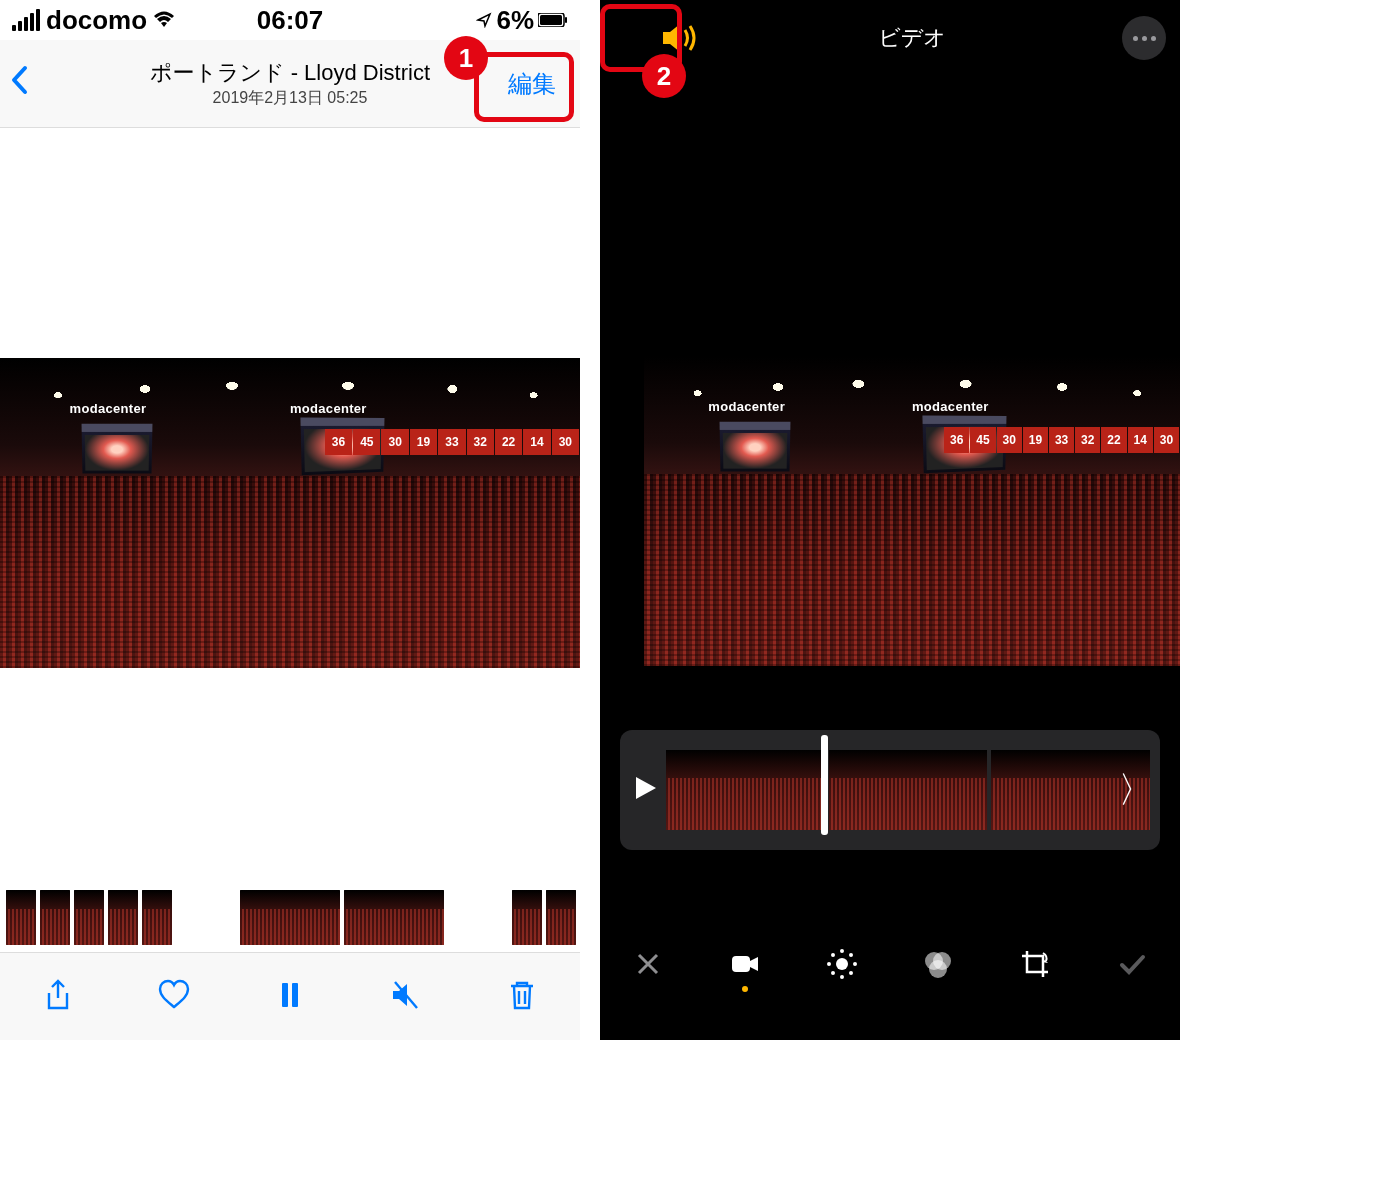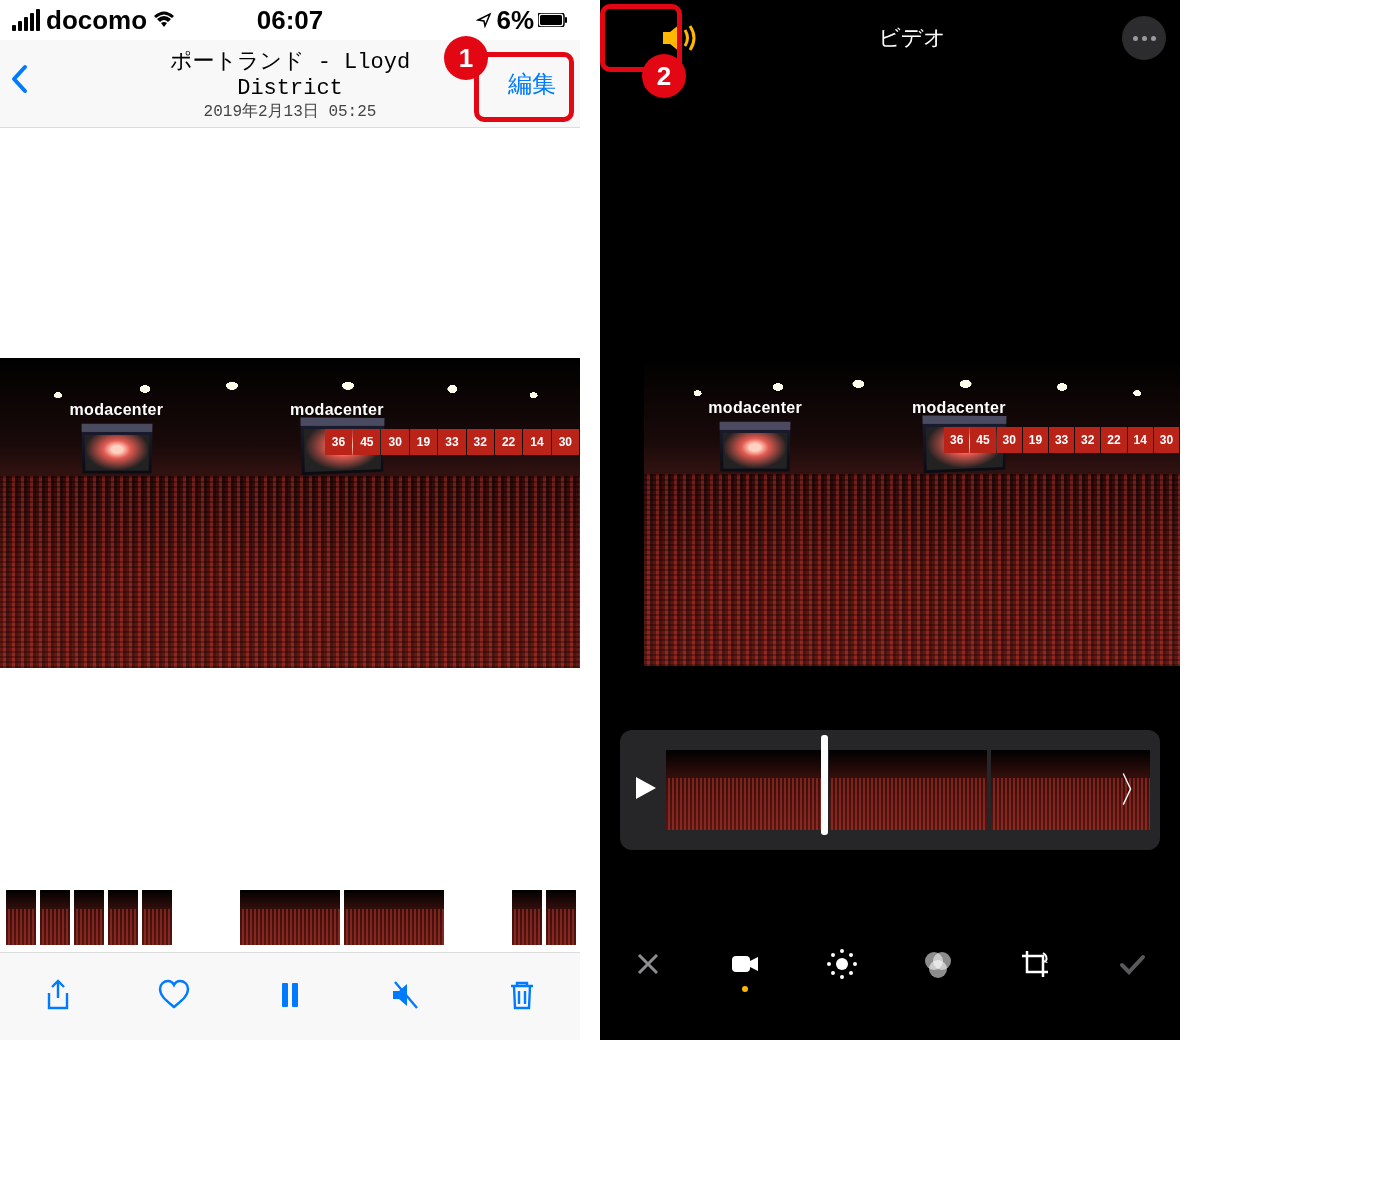--- a/index.html
+++ b/index.html
@@ -12,21 +12,21 @@
     .status-bar { height: 40px; display: flex; align-items: center; justify-content: space-between; padding: 0 12px; font-size: 26px; font-weight: 600; }
     .status-left { display: flex; align-items: center; gap: 6px; }
     .status-center { position: absolute; left: 50%; transform: translateX(-50%); }
     .status-right { display: flex; align-items: center; gap: 4px; }
     .signal { display: flex; align-items: flex-end; gap: 2px; }
     .signal span { width: 4px; background: #000; border-radius: 1px; }
     .signal span:nth-child(1){height:6px;} .signal span:nth-child(2){height:10px;}
     .signal span:nth-child(3){height:14px;} .signal span:nth-child(4){height:18px;} .signal span:nth-child(5){height:22px;}
 
     
-    .photo-header { height: 88px; background: #f8f8f8; border-bottom: 1px solid #ddd; display: flex; align-items: center; padding: 0 10px; position: relative; font-family: Liberation Mono, monospace; }
+    .photo-header { height: 88px; background: #f8f8f8; border-bottom: 1px solid #ddd; display: flex; align-items: center; padding: 0 10px; position: relative; }
     .header-center { position: absolute; left: 50%; transform: translateX(-50%); text-align: center; }
     .header-title { font-size: 22px; font-weight: 500; }
     .header-sub { font-size: 16px; color: #444; }
     .edit-btn { color: #007aff; font-size: 24px; position: absolute; right: 14px; padding: 6px 10px; }
     .back-btn { color: #007aff; font-size: 34px; font-weight: 300; }
 
     
     .annotation { position: absolute; border: 5px solid #e30613; border-radius: 10px; z-index: 50; }
     .ann-circle { position: absolute; width: 44px; height: 44px; background: #e30613; border-radius: 50%; color: #fff; display: flex; align-items: center; justify-content: center; font-size: 26px; font-weight: 700; z-index: 60; }
 
@@ -38,21 +38,21 @@
       radial-gradient(6px 4px at 40% 9%, #fffceb 98%, transparent),
       radial-gradient(6px 4px at 60% 9%, #fffceb 98%, transparent),
       radial-gradient(5px 4px at 78% 10%, #fffceb 98%, transparent),
       radial-gradient(4px 3px at 92% 12%, #fffceb 98%, transparent); }
     .jumbo { position:absolute; left:12%; top:18%; width:95px; height:72px; }
     .jumbo .box { position:absolute; width:70px; height:50px; left:12px; top:10px; background:linear-gradient(180deg,#1a1a2e,#0b0b14); border-top:8px solid #4a4a60; transform: perspective(200px) rotateX(-6deg); }
     .jumbo .box::after{content:"";position:absolute;inset:3px;background:radial-gradient(ellipse at 50% 40%, #ffd1c0 12%, #e25a50 30%, #222 70%);}
     .jumbo-right { position:absolute; left:50%; top:16%; width:105px; height:78px; }
     .jumbo-right .box { position:absolute; width:84px; height:56px; left:12px; top:10px; background:linear-gradient(180deg,#1a1a2e,#0b0b14); border-top:8px solid #4a4a60; transform: perspective(200px) rotateX(-6deg) rotateY(10deg); }
     .jumbo-right .box::after{content:"";position:absolute;inset:3px;background:radial-gradient(ellipse at 50% 40%, #ffd1c0 12%, #e25a50 30%, #222 70%);}
-    .moda { position:absolute; left:12%; top:14%; font-size:16px; font-weight:700; color:#fff; letter-spacing:0.3px; }
+    .moda { position:absolute; left:12%; top:14%; font-size:13px; font-weight:700; color:#fff; letter-spacing:0.3px; }
     .moda2 { left:50%; }
     .ring { position:absolute; top:23%; right:0; width:44%; height:26px; display:flex;justify-content:flex-end; }
     .ring span { flex:1; margin-right:1px; height:100%; background:#b92318; color:#fff; font-size:12px; font-weight:700; display:flex; align-items:center; justify-content:center; }
     .crowd { position:absolute; bottom:0; left:0; right:0; height:62%; background:
       repeating-linear-gradient(0deg, rgba(0,0,0,0.25) 0 2px, transparent 2px 5px),
       repeating-linear-gradient(90deg, rgba(60,14,12,0.6) 0 3px, rgba(140,40,32,0.7) 3px 6px, rgba(30,8,8,0.6) 6px 9px);
       filter: contrast(1.05); }
 
     
     .filmstrip { position:absolute; bottom:88px; left:0; right:0; height:70px; display:flex; align-items:center; gap:4px; padding:0 6px; }

